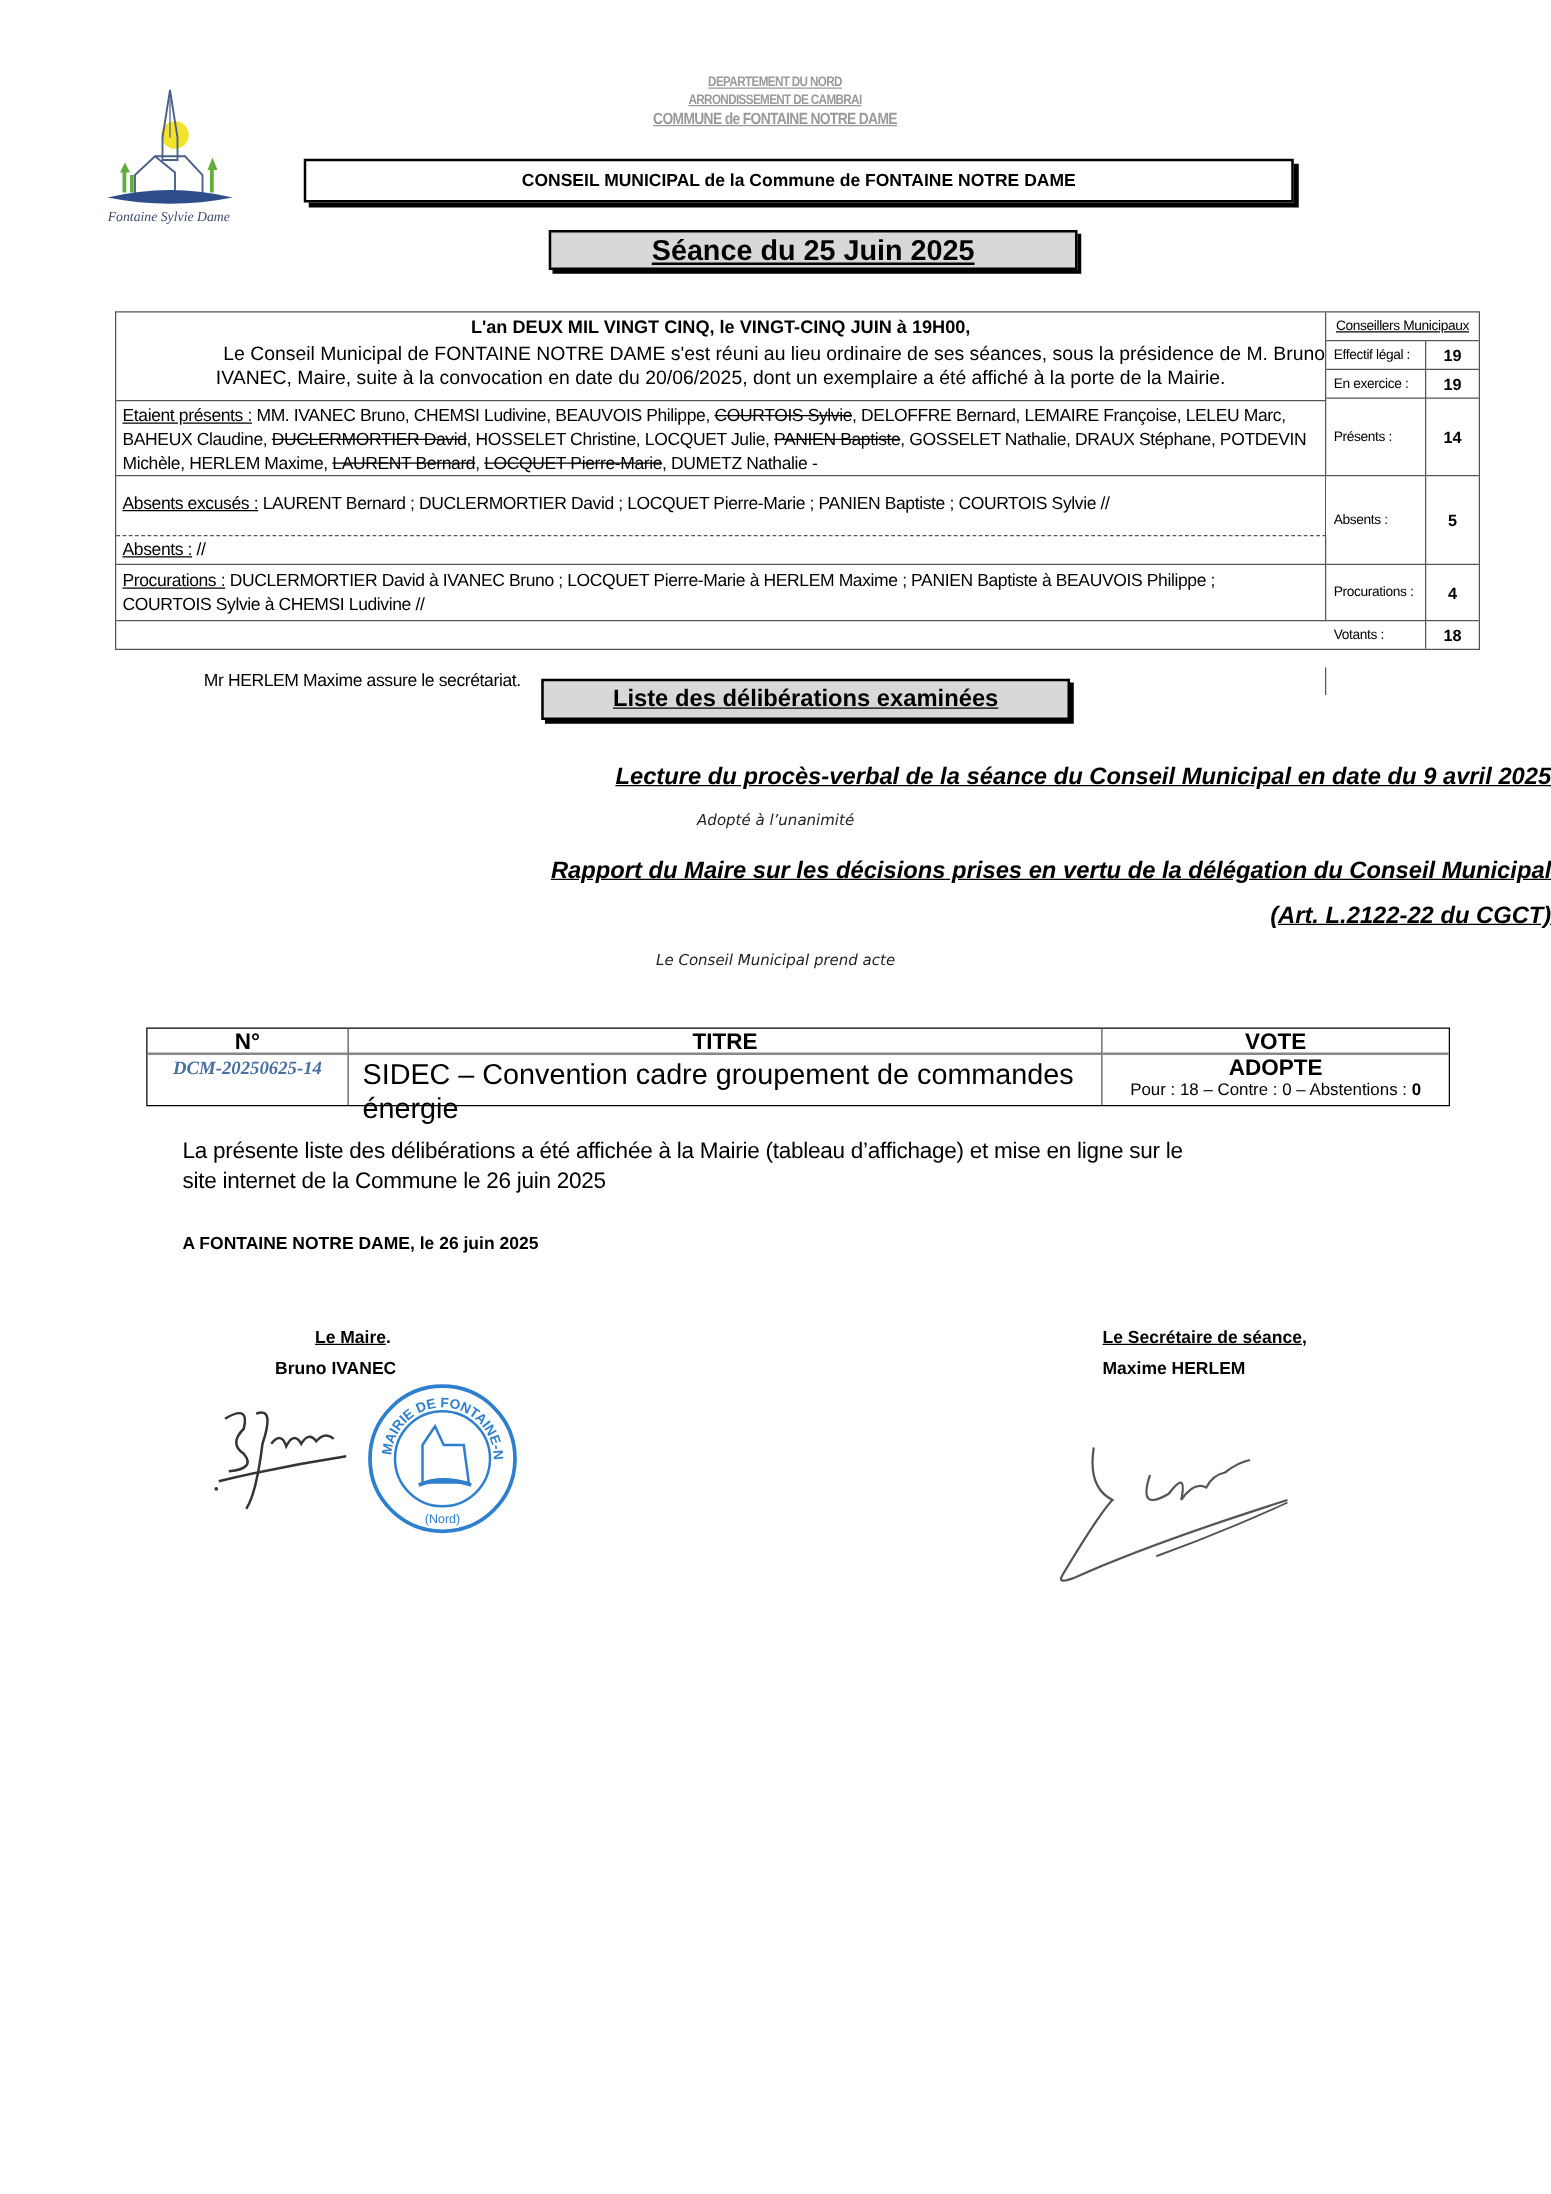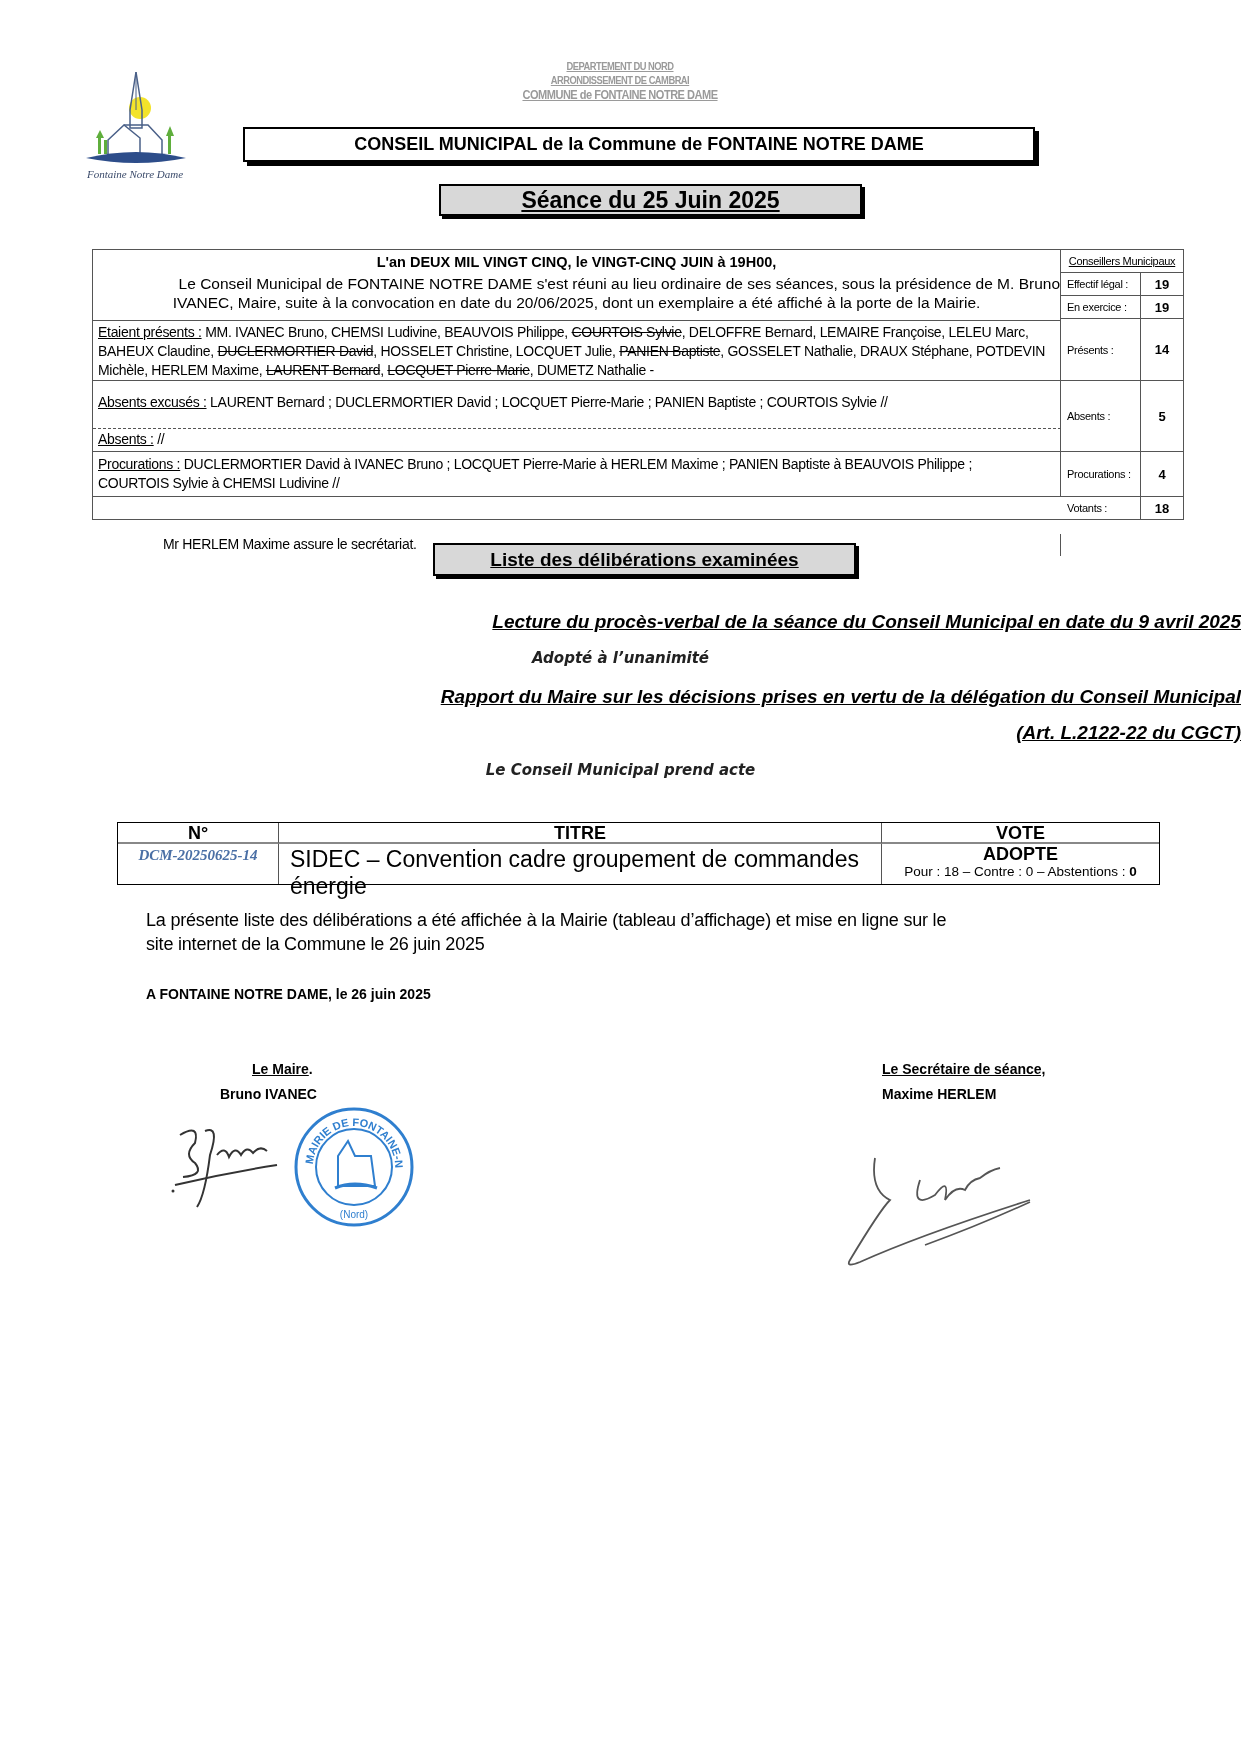--- a/index.html
+++ b/index.html
@@ -9,21 +9,21 @@
   .abs { position: absolute; }
 
   
   #logo { left: 78px; top: 70px; width: 115px; height: 120px; }
   #logo-caption { left: 70px; top: 168px; width: 130px; text-align: center; font-family: "Liberation Serif", serif; font-size: 11px; color: #3a4a6a; font-style: italic; }
   .admin-line { position: absolute; left: 480px; width: 280px; text-align: center; color: #9a9a9a; text-decoration: underline; font-weight: bold; font-family: "Liberation Sans Narrow", "Liberation Sans", sans-serif; letter-spacing: -0.6px; transform: scaleX(0.85); transform-origin: center; }
   #admin-1 { top: 60px; font-size: 11px; }
   #admin-2 { top: 74px; font-size: 11px; }
   #admin-3 { top: 87px; font-size: 13px; }
 
-  #conseil-title { left: 243px; top: 127px; width: 792px; height: 35px; border: 2px solid #000; box-shadow: 4px 4px 0 #000; background: #fff; text-align: center; font-weight: bold; font-size: 18px; line-height: 31px; }
+  #conseil-title { left: 243px; top: 127px; width: 792px; height: 35px; border: 2px solid #000; box-shadow: 4px 4px 0 #000; background: #fff; text-align: center; font-weight: bold; font-size: 14px; line-height: 31px; }
 
   .grey-box { position: absolute; background: #d8d8d8; border: 2px solid #000; box-shadow: 3px 3px 0 #000; text-align: center; font-weight: bold; }
   .grey-box span { text-decoration: underline; }
   #seance-box { left: 439px; top: 184px; width: 423px; height: 32px; font-size: 23px; line-height: 28px; }
   #liste-box { left: 433px; top: 543px; width: 423px; height: 33px; font-size: 19px; line-height: 29px; font-family: "Liberation Sans Narrow", "Liberation Sans", sans-serif; }
 
   
   #info-table { left: 92px; top: 249px; width: 1092px; height: 271px; border: 1px solid #555; }
   .cell { position: absolute; border-color: #555; border-style: solid; border-width: 0; }
   .t12 { font-size: 14px; letter-spacing: -0.3px; }
@@ -31,21 +31,21 @@
   .num { font-weight: bold; font-size: 13px; text-align: center; }
   .ul { text-decoration: underline; }
   s { text-decoration: line-through; }
 
   
   #vote-table { left: 117px; top: 822px; width: 1043px; height: 63px; border: 1px solid #000; }
   .vt-head { font-weight: bold; font-size: 18px; text-align: center; }
 
   .center-text { position: absolute; left: 0; width: 1241px; text-align: center; }
   .heading-it { font-weight: bold; font-style: italic; text-decoration: underline; font-size: 19px; font-family: "Liberation Sans Narrow", "Liberation Sans", sans-serif; text-align: right; }
-  .note-it { font-style: italic; font-size: 15px; color: #222; font-family: "DejaVu Sans", sans-serif; font-weight: 700; }
+  .note-it { font-style: italic; font-size: 12px; color: #222; font-family: "DejaVu Sans", sans-serif; font-weight: 400; }
 
   #affichage { left: 146px; top: 908px; width: 980px; font-size: 18px; line-height: 24px; letter-spacing: -0.2px; }
   #lieu-date { left: 146px; top: 986px; font-size: 14px; font-weight: bold; }
 
   .sig-label { position: absolute; font-weight: bold; font-size: 14px; }
 </style>
 </head>
 <body>
 
 <div id="logo" class="abs">
@@ -56,21 +56,21 @@
     <path d="M30 70 L46 55 L62 68 L62 86 L30 86 Z" fill="none" stroke="#4a6088" stroke-width="1.5"></path>
     <path d="M46 55 L70 55 L84 70 L84 86" fill="none" stroke="#4a6088" stroke-width="1.5"></path>
     <path d="M18 68 L22 60 L26 68 Z" fill="#5fae3c"></path>
     <path d="M88 66 L92 56 L96 66 Z" fill="#5fae3c"></path>
     <rect x="20" y="66" width="3" height="18" fill="#5fae3c"></rect>
     <rect x="26" y="70" width="3" height="14" fill="#5fae3c"></rect>
     <rect x="90" y="64" width="3" height="20" fill="#5fae3c"></rect>
     <path d="M8 88 Q58 76 108 88 Q58 98 8 88 Z" fill="#2d4d8a"></path>
   </svg>
 </div>
-<div id="logo-caption" class="abs">Fontaine Notre Dame</div>
+<div id="logo-caption" class="abs">Fontaine Sylvie Dame</div>
 
 <div id="admin-1" class="admin-line">DEPARTEMENT DU NORD</div>
 <div id="admin-2" class="admin-line">ARRONDISSEMENT DE CAMBRAI</div>
 <div id="admin-3" class="admin-line">COMMUNE de FONTAINE NOTRE DAME</div>
 
 <div id="conseil-title" class="abs">CONSEIL MUNICIPAL de la Commune de FONTAINE NOTRE DAME</div>
 
 <div id="seance-box" class="grey-box">
   <span>Séance du 25 Juin 2025</span>
 </div>

